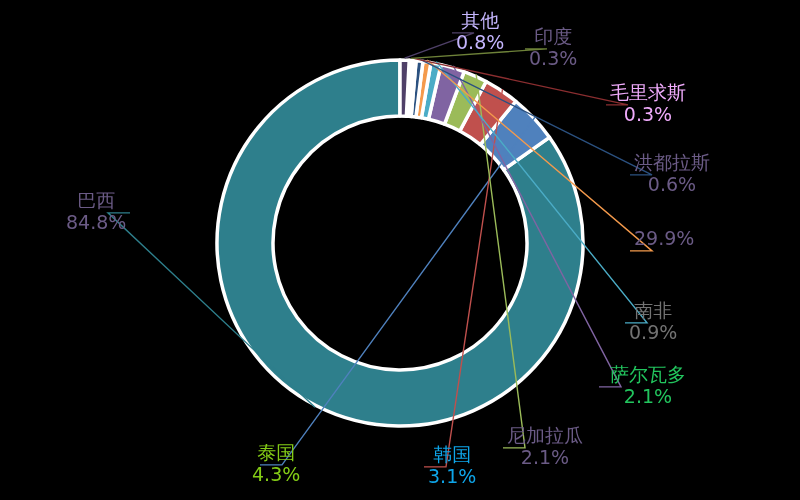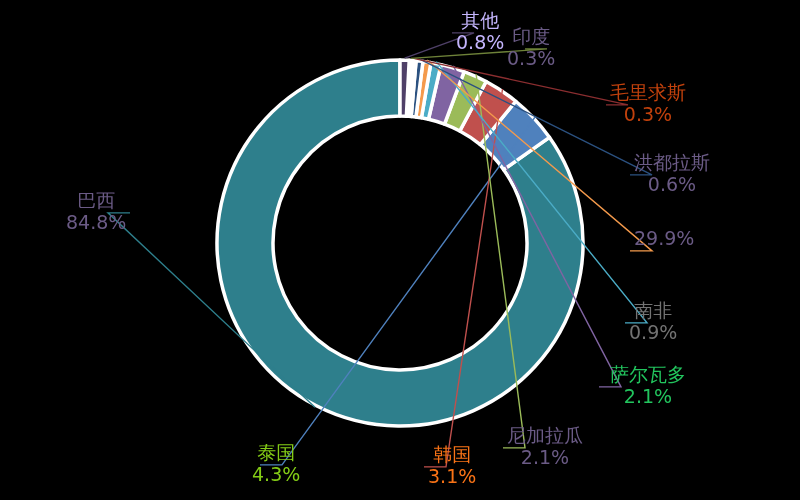--- a/index.html
+++ b/index.html
@@ -59,21 +59,21 @@
 
   <div id="labels-layer">
       <div class="lbl" style="left: 66px; top: 190px; color: rgb(107, 91, 134);">
         <span class="name">巴西</span>
         <span class="pct">84.8%</span>
       </div>
       <div class="lbl" style="left: 252px; top: 442px; color: #84cc16;">
         <span class="name">泰国</span>
         <span class="pct">4.3%</span>
       </div>
-      <div class="lbl" style="left: 428px; top: 444px; color: #f97316;">
+      <div class="lbl" style="left: 428px; top: 444px; color: #0ea5e9;">
         <span class="name">韩国</span>
         <span class="pct">3.1%</span>
       </div>
       <div class="lbl" style="left: 507px; top: 425px; color: rgb(107, 91, 134); text-align: center;">
         <span class="name">尼加拉瓜</span>
         <span class="pct">2.1%</span>
       </div>
       <div class="lbl" style="left: 603px; top: 364px; color: #22c55e; margin-left: 7px;">
         <span class="name">萨尔瓦多</span>
         <span class="pct">2.1%</span>
@@ -82,25 +82,25 @@
         <span class="name">南非</span>
         <span class="pct">0.9%</span>
       </div>
       <div class="lbl" style="left: 634px; top: 228px; color: rgb(107, 91, 134);">
         <span class="pct">29.9%</span>
       </div>
       <div class="lbl" style="left: 634px; top: 152px; color: rgb(107, 91, 134);">
         <span class="name">洪都拉斯</span>
         <span class="pct">0.6%</span>
       </div>
-      <div class="lbl" style="left: 610px; top: 82px; color: #c2410c;">
+      <div class="lbl" style="left: 610px; top: 82px; color: #f0abfc;">
         <span class="name">毛里求斯</span>
         <span class="pct">0.3%</span>
       </div>
-      <div class="lbl" style="left: 507px; top: 26px; color: rgb(107, 91, 134);">
+      <div class="lbl" style="left: 529px; top: 26px; color: rgb(107, 91, 134);">
         <span class="name">印度</span>
         <span class="pct">0.3%</span>
       </div>
       <div class="lbl" style="left: 456px; top: 10px; color: #c4b5fd; text-align: center;">
         <span class="name">其他</span>
         <span class="pct">0.8%</span>
       </div>
     </div>
 </div>
 

